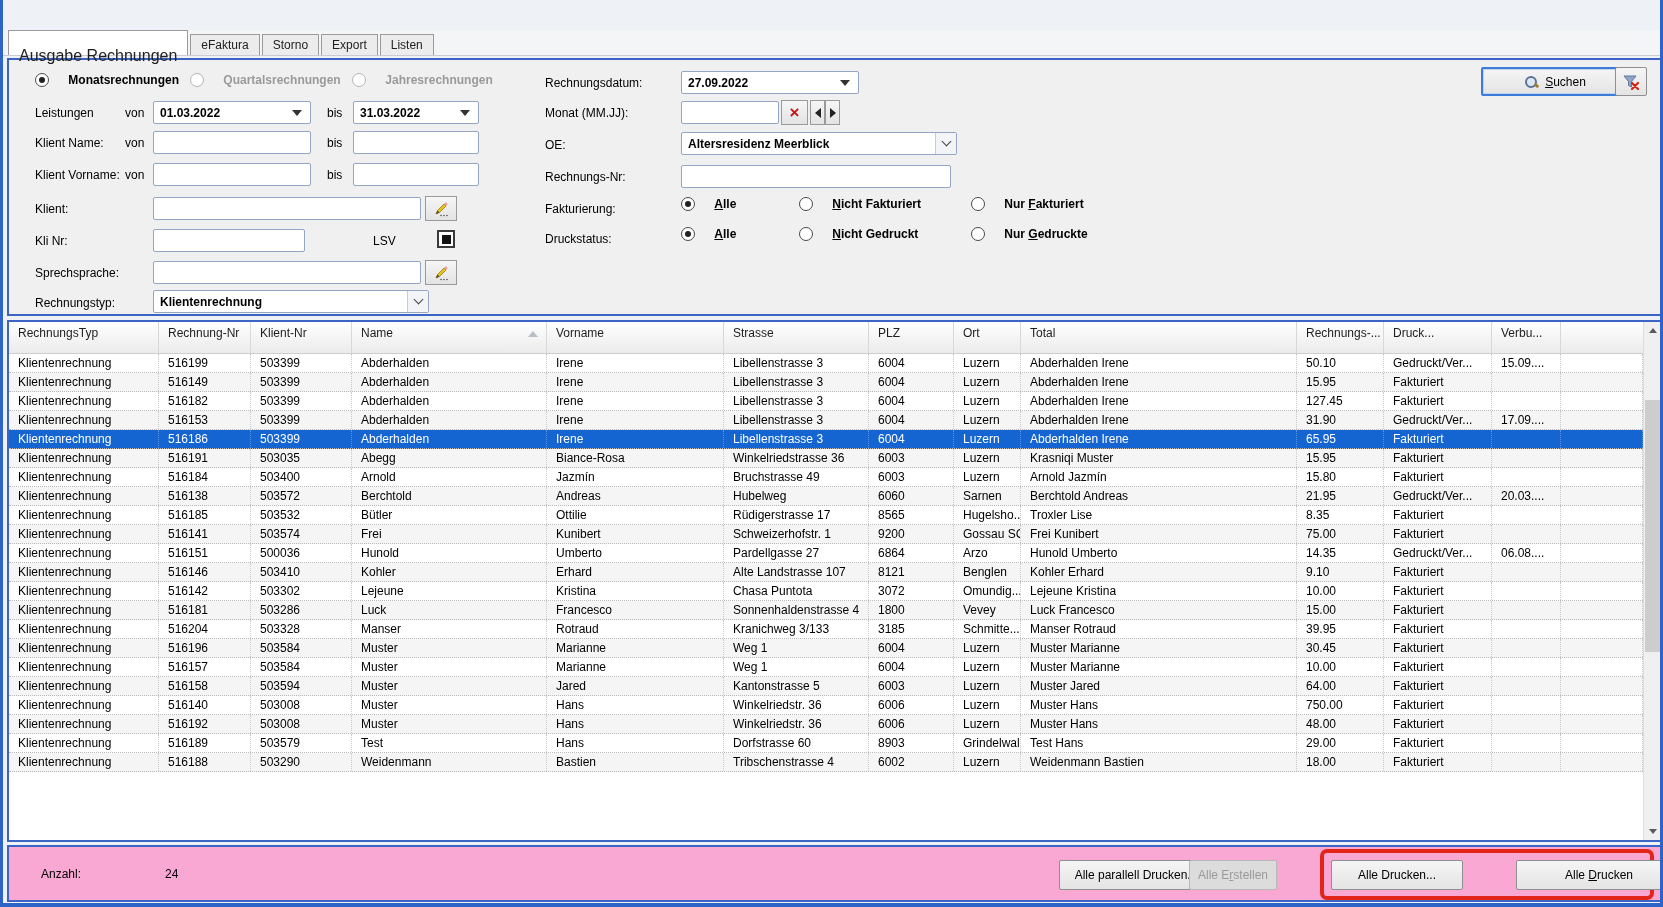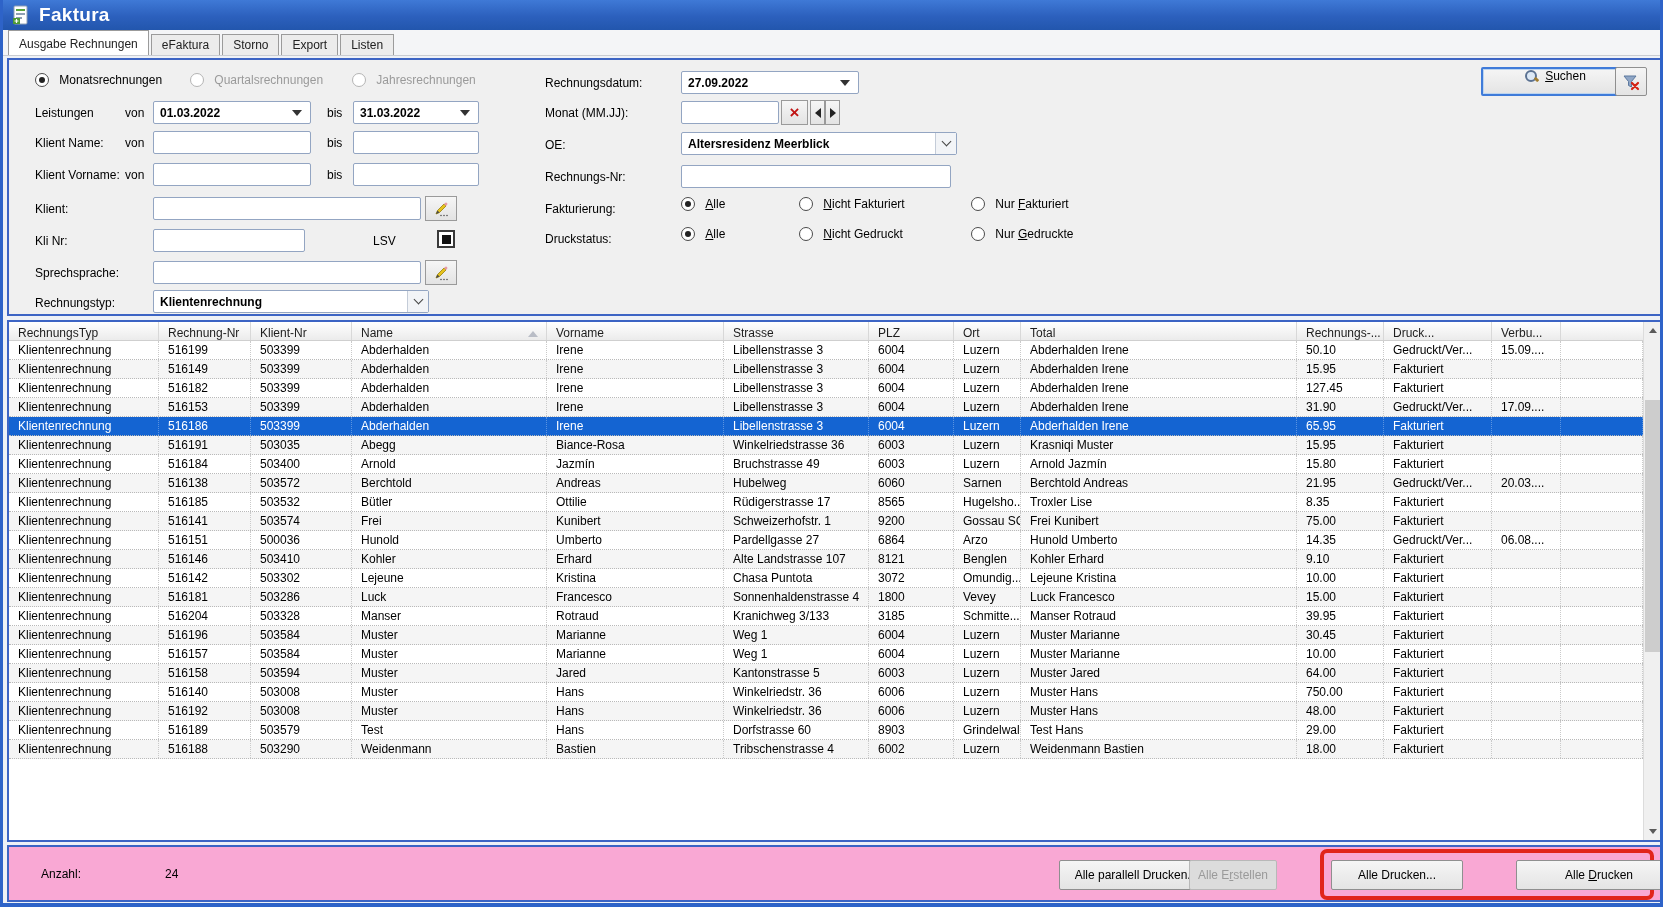--- a/index.html
+++ b/index.html
@@ -10,21 +10,21 @@
   
   .titlebar { position:absolute; left:0; top:0; width:100%; height:30px;
               background:linear-gradient(180deg,#3f79d6 0%,#2c60bd 55%,#2256ad 100%);
               display:flex; align-items:center; gap:8px; padding-left:8px; }
   .title-text { color:#fff; font-size:19px; font-weight:bold; letter-spacing:.3px; }
   
   .tabstrip { position:absolute; left:0; top:30px; width:100%; height:26px; background:#f4f5f7;
               border-bottom:1px solid #c9ccd2; display:flex; align-items:flex-end; padding-left:5px; }
   .tab { height:21px; padding:3px 10px 2px; border:1px solid #9b9b9b; border-bottom:none;
          background:#ececec; margin-right:2px; color:#222; cursor:default; white-space:nowrap; }
-  .tab.active { height:25px; background:#fff; font-size:12px; padding-top:6px; position:relative; z-index:2; }
+  .tab.active { height:25px; background:#fff; font-size:16px; padding-top:16px; position:relative; z-index:2; }
   
   .filter-panel { position:absolute; left:4px; top:58px; width:1655px; height:258px;
                   background:#f0f0f0; border:2px solid #3c64c4; }
   .table-panel  { position:absolute; left:4px; top:320px; width:1655px; height:522px;
                   background:#fff; border:2px solid #3c64c4; display:flex; }
   .footer-panel { position:absolute; left:4px; top:845px; width:1655px; height:57px;
                   background:#f9a8d4; border:2px solid #3c64c4; }
   .bottom-strip { position:absolute; left:0; bottom:0; width:100%; height:4px; background:#2e63c8; }
   .abs { position:absolute; }
   .flabel { position:absolute; white-space:nowrap; padding-top:4px; }
@@ -39,49 +39,49 @@
             border-top:6px solid #333; margin-right:8px; }
   .dd-btn { width:21px; height:21px; background:#f2f4f7; border-left:1px solid #c4ccd8;
             display:flex; align-items:center; justify-content:center; }
   .chev { width:7px; height:7px; border-right:1px solid #444; border-bottom:1px solid #444;
           transform:rotate(45deg); margin-top:-4px; }
   .radio { display:inline-block; width:14px; height:14px; border:1px solid #4a4a4a; border-radius:50%;
            background:#fff; vertical-align:-2px; position:relative; }
   .radio.checked::after { content:""; position:absolute; left:3px; top:3px; width:6px; height:6px;
            border-radius:50%; background:#222; }
   .radio.disabled { border-color:#b4b4b4; }
-  .rlabel { margin-left:7px; vertical-align:1px; }
+  .rlabel { margin-left:16px; vertical-align:1px;font-weight:bold; }
   .checkbox-ind { position:absolute; width:18px; height:18px; border:2px solid #3a3a3a; background:#fff;
                   display:flex; align-items:center; justify-content:center; }
   .checkbox-ind::after { content:""; width:9px; height:9px; background:#111; }
   .smallbtn { position:absolute; height:25px; background:linear-gradient(#f6f6f6,#e3e3e3);
               border:1px solid #9a9a9a; display:flex; align-items:center; justify-content:center; cursor:default; }
   .spin { width:0; height:0; border-top:5px solid transparent; border-bottom:5px solid transparent; }
   .spin.left { border-right:6px solid #222; }
   .spin.right { border-left:6px solid #222; }
   .redx { color:#c11414; font-weight:bold; font-size:17px; line-height:1; }
   .pencil-svg, .funnel-svg { display:block; }
   
   .btn { background:linear-gradient(#f5f5f5,#e4e4e4); border:1px solid #8f8f8f; border-radius:2px;
          font-family:"Liberation Sans",sans-serif; font-size:12px; color:#000; cursor:default; }
   .btn.focused { border:2px solid #3f7bd9; box-shadow:inset 0 0 0 1px #bcd4ef; }
   .btn:disabled { background:#dcdcdc; color:#9a9a9a; border-color:#b8b8b8; }
   .suchen-btn { position:absolute; left:1472px; top:7px; width:148px; height:29px;
-                display:flex; justify-content:center; gap:7px; }
+                display:flex; align-items:center; justify-content:center; gap:7px; }
   .clear-btn { position:absolute; left:1606px; top:7px; width:32px; height:29px;
                display:flex; align-items:center; justify-content:center; }
   .mag { position:relative; width:14px; height:14px; }
   .mag::before { content:""; position:absolute; left:1px; top:1px; width:8px; height:8px;
                  border:2px solid #5b7292; border-radius:50%; background:#dce8f5; }
   .mag::after { content:""; position:absolute; left:10px; top:9px; width:5px; height:3px;
                 background:#a07c2f; transform:rotate(45deg); border-radius:1px; }
   
   .grid-wrap { flex:1; overflow:hidden; display:flex; flex-direction:column; }
   .grid-row { display:grid; grid-template-columns:150px 92px 101px 195px 177px 145px 85px 67px 276px 87px 108px 69px 1fr; }
-  .thead { height:19px; background:linear-gradient(#ffffff,#ebebeb); border-bottom:1px solid #cfcfcf; }
+  .thead { height:32px; background:linear-gradient(#ffffff,#ebebeb); border-bottom:1px solid #cfcfcf; }
   .thcell { border-right:1px solid #d8d8d8; padding:4px 4px 0 9px; white-space:nowrap; overflow:hidden;
             color:#1d1d1d; position:relative; }
   .sort-up { position:absolute; right:8px; top:9px; width:0; height:0; border-left:5px solid transparent;
              border-right:5px solid transparent; border-bottom:6px solid #b9bdc6; }
   .trow { height:19px; border-bottom:1px dotted #b9b9b9; background:#fff; }
   .trow.alt { background:#f5f5f5; }
   .trow.sel { background:#1464d2; }
   .trow.sel .tcell { color:#fff; border-right-color:#5a93e0; }
   .tcell { border-right:1px dotted #cacaca; padding:2px 4px 0 9px; white-space:nowrap; overflow:hidden; }
   
@@ -99,31 +99,20 @@
   .fbtn { position:absolute; top:13px; height:30px; }
   .red-box { position:absolute; left:1311px; top:2px; width:334px; height:51px;
              border:4px solid #e1251b; border-radius:7px; }
   u { text-decoration:underline; }
 </style>
 </head>
 <body>
 
 <div class="window">
 
-  <div class="titlebar">
-    <svg class="app-icon" width="20" height="20" viewBox="0 0 20 20">
-      <rect x="3" y="1" width="13" height="18" rx="1" fill="#ffffff" stroke="#8fa0b4"></rect>
-      <rect x="5" y="4" width="9" height="2" fill="#59a33c"></rect>
-      <rect x="5" y="8" width="9" height="2" fill="#8fa0b4"></rect>
-      <rect x="5" y="12" width="6" height="2" fill="#8fa0b4"></rect>
-      <path d="M2 13 L9 13 L9 19 L2 19 Z" fill="#4e9a35"></path>
-      <path d="M3.5 16 L7.5 16 M5.5 14 L5.5 18" stroke="#fff" stroke-width="1.2"></path>
-    </svg>
-    <span class="title-text">Faktura</span>
-  </div>
 
   <div class="tabstrip">
     <div class="tab active">Ausgabe Rechnungen</div>
     <div class="tab">eFaktura</div>
     <div class="tab">Storno</div>
     <div class="tab">Export</div>
     <div class="tab">Listen</div>
   </div>
 
   <div class="filter-panel">

